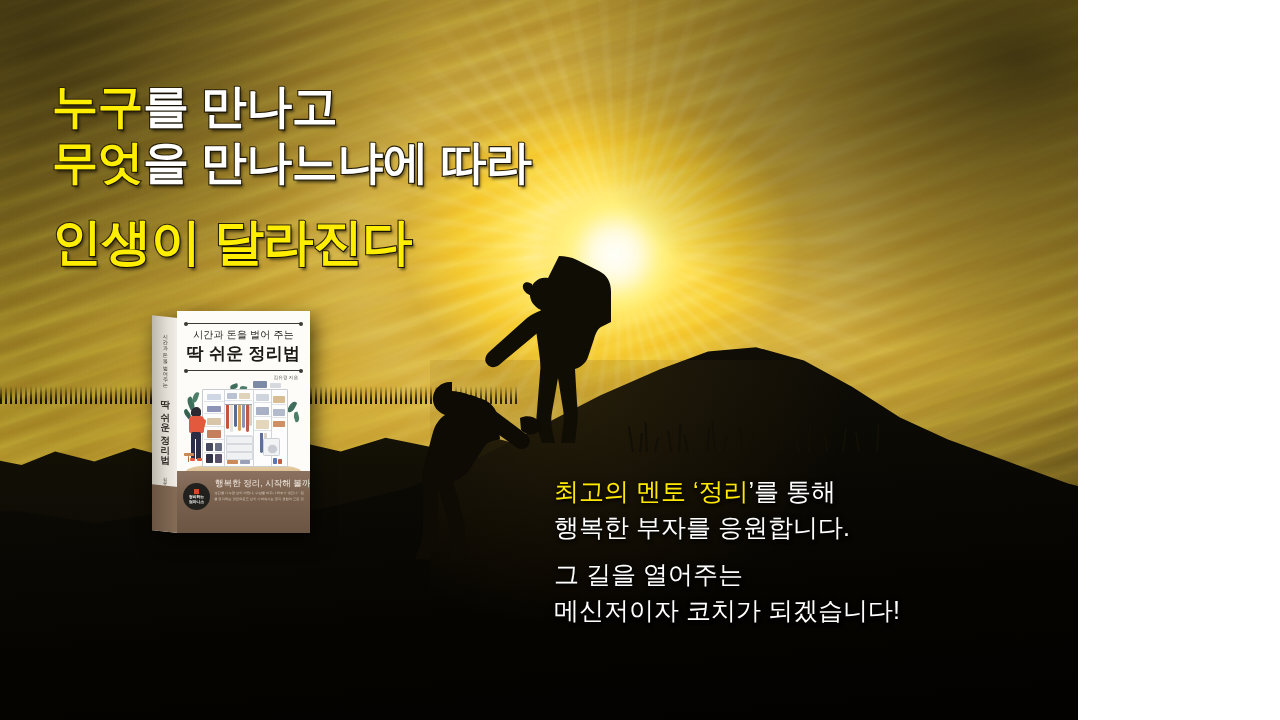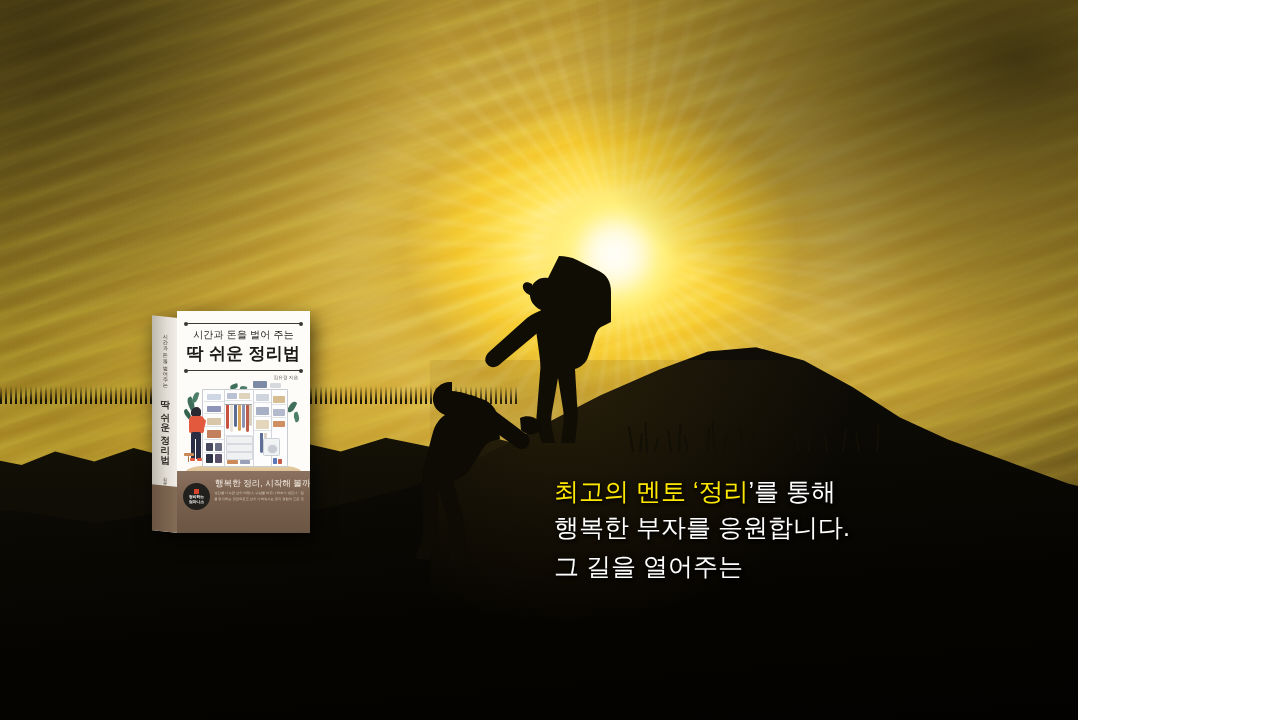--- a/index.html
+++ b/index.html
@@ -193,21 +193,21 @@
   }
   .sc-line {
     font-family: "Liberation Sans", sans-serif;
     font-weight: normal;
     font-size: 25px;
     line-height: 1.42;
     white-space: nowrap;
     color: #ffffff;
     text-shadow: 1px 2px 3px rgba(0,0,0,0.85), 0 0 5px rgba(0,0,0,0.6);
   }
-  .sc-line.gap { margin-top: 4px; }
+  .sc-line.gap { margin-top: 12px; }
   .sc-y { color: #ffe800; }
 
   
   .book {
     position: absolute;
     left: 152px; top: 311px;
     width: 158px; height: 222px;
     filter: drop-shadow(4px 7px 10px rgba(0,0,0,0.65));
   }
   .book-spine {
@@ -525,25 +525,31 @@
         c 5 -2 11 -1 15 2
         l 48 36
         c 4 3 5 8 2 12
         c -3 4 -8 4 -12 1
         l -46 -33
         c -5 -4 -8 -10 -7 -18 z"></path>
 
       <path fill="#0d0b04" d="M 520 418 c 6 -3 13 -2 18 2 c 4 4 4 9 0 12 c -5 4 -12 3 -17 -2 z"></path>
     </svg>
 
+    <div class="headline">
+      <div class="hl-line"><span class="hl-y">누구</span><span class="hl-w">를 만나고</span></div>
+      <div class="hl-line"><span class="hl-y">무엇</span><span class="hl-w">을 만나느냐에 따라</span></div>
+      <div class="hl-line l3"><span class="hl-y">인생이 달라진다</span></div>
+    </div>
 
     <div class="subcopy">
       <div class="sc-line"><span class="sc-y">최고의 멘토 ‘</span><span class="sc-y">정리</span><span>’를 통해</span></div>
       <div class="sc-line">행복한 부자를 응원합니다.</div>
       <div class="sc-line gap">그 길을 열어주는</div>
+      <div class="sc-line">메신저이자 코치가 되겠습니다!</div>
     </div>
 
     <div class="book">
       <div class="book-spine">
         <div class="spine-text small">시간과 돈을 벌어주는</div>
         <div class="spine-text big">딱 쉬운 정리법</div>
         <div class="spine-author">김유경 지음</div>
         <div class="spine-band"></div>
       </div>
 

